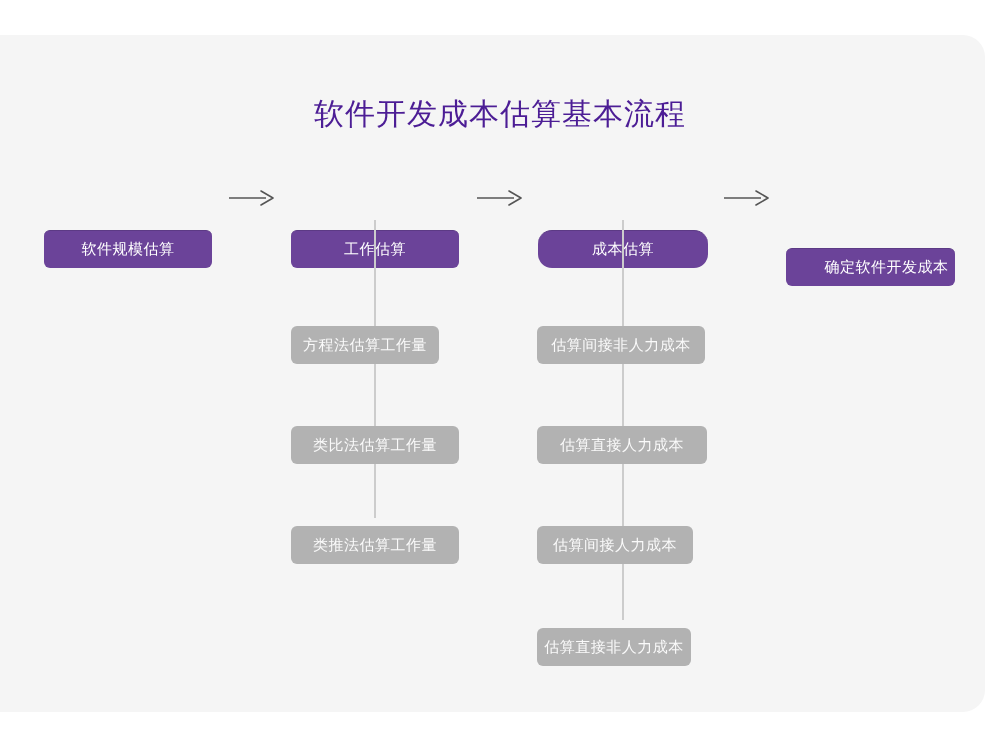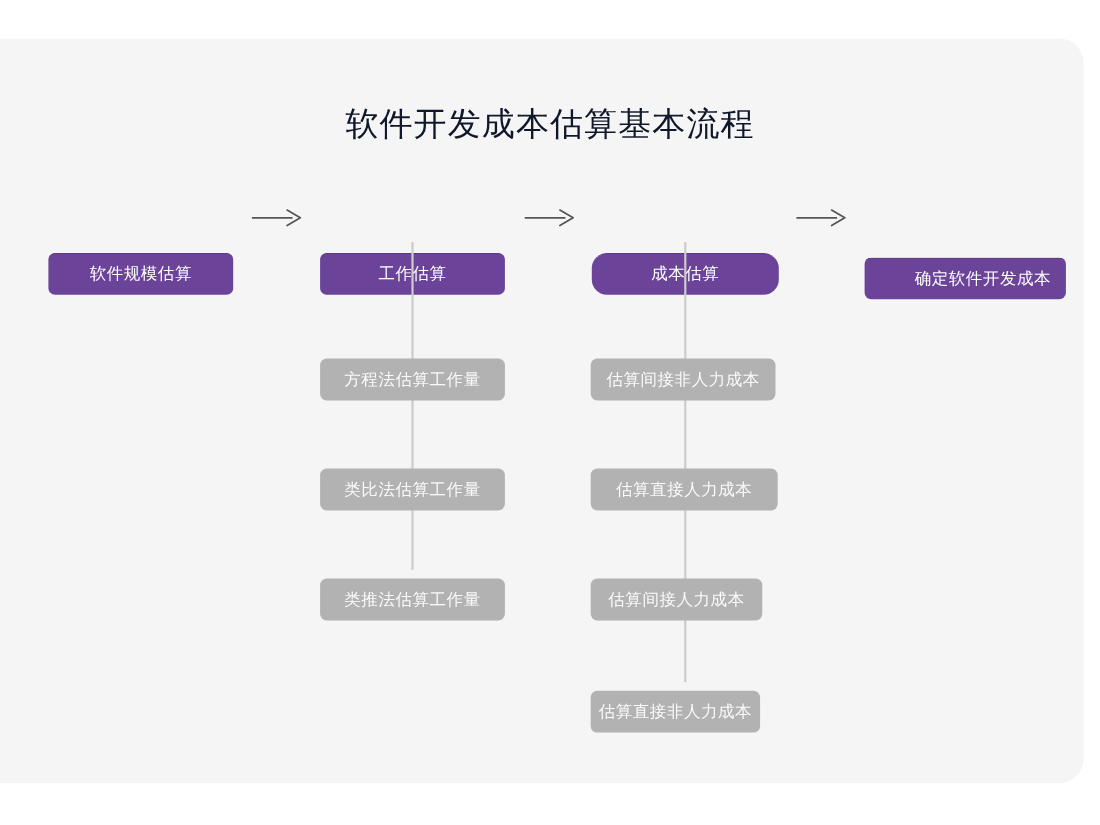--- a/index.html
+++ b/index.html
@@ -34,21 +34,21 @@
 
   
   #title {
     position: absolute;
     left: 0;
     top: 92px;
     width: 1000px;
     text-align: center;
     font-size: 30px;
     line-height: 44px;
-    color: #0f172a;
+    color: #4c1d95;
     letter-spacing: 1px;
     white-space: nowrap;
   }
 
   
   .node {
     position: absolute;
     box-sizing: border-box;
     display: flex;
     align-items: center;
@@ -98,21 +98,21 @@
   <div id="card"></div>
 
   <div id="title">软件开发成本估算基本流程</div>
 
   <div class="node primary" style="left:44px; top:182px; width:168px;">软件规模估算</div>
 
   <div class="node primary" style="left:291px; top:182px; width:168px;">工作估算</div>
 
   <div class="node primary" style="left:538px; top:182px; width:170px;border-radius:14px;">成本估算</div>
 
-  <div class="node primary" style="left:786px; top:186px; width:183px;padding-left:32px;">确定软件开发成本</div>
+  <div class="node primary" style="left:786px; top:200px; width:169px;padding-left:32px;">确定软件开发成本</div>
 
   <div class="arrow" style="left:228px;">
     <svg width="48" height="20" viewBox="0 0 48 20">
       <path d="M1 10 H38" stroke="#555555" stroke-width="1.6" fill="none"></path>
       <path d="M33 3 L45 10 L33 17" stroke="#555555" stroke-width="1.6" fill="none" stroke-linecap="round" stroke-linejoin="round"></path>
     </svg>
   </div>
 
   <div class="arrow" style="left:476px;">
     <svg width="48" height="20" viewBox="0 0 48 20">
@@ -123,21 +123,21 @@
 
   <div class="arrow" style="left:723px;">
     <svg width="48" height="20" viewBox="0 0 48 20">
       <path d="M1 10 H38" stroke="#555555" stroke-width="1.6" fill="none"></path>
       <path d="M33 3 L45 10 L33 17" stroke="#555555" stroke-width="1.6" fill="none" stroke-linecap="round" stroke-linejoin="round"></path>
     </svg>
   </div>
 
   <div class="connector" style="left:374px; top:220px; height:298px;"></div>
 
-  <div class="node secondary" style="left:291px; top:278px; width:168px;">方程法估算工作量</div>
+  <div class="node secondary" style="left:291px; top:278px; width:148px;">方程法估算工作量</div>
 
   <div class="node secondary" style="left:291px; top:378px; width:168px;">类比法估算工作量</div>
 
   <div class="node secondary" style="left:291px; top:478px; width:168px;">类推法估算工作量</div>
 
   <div class="connector" style="left:622px; top:220px; height:400px;"></div>
 
   <div class="node secondary" style="left:537px; top:278px; width:168px;">估算间接非人力成本</div>
 
   <div class="node secondary" style="left:537px; top:378px; width:170px;">估算直接人力成本</div>

